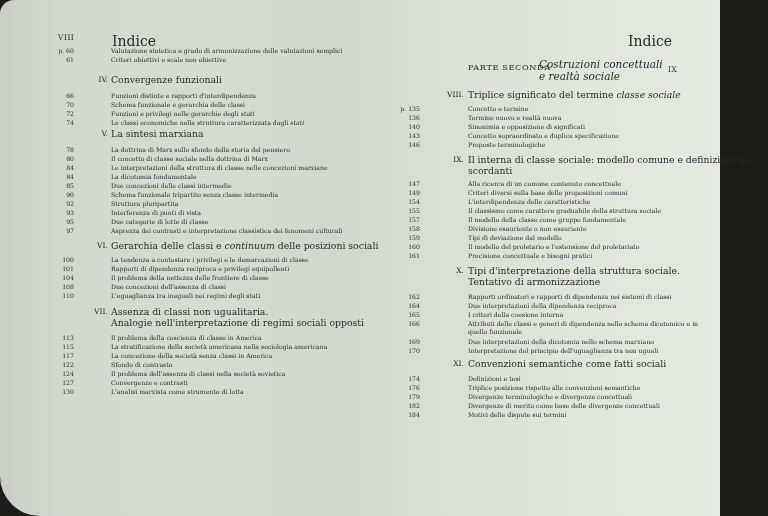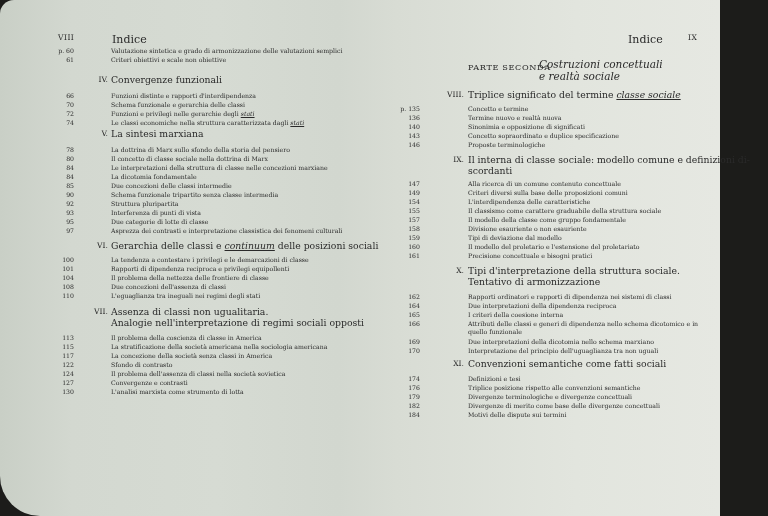--- a/index.html
+++ b/index.html
@@ -11,35 +11,35 @@
     }
     .spread {
       position: absolute; left: 0; top: 0; width: 720px; height: 516px;
       background: linear-gradient(90deg, #c9cfc6 0%, #d3d8d0 10%, #d6dbd3 30%, #d2d7cf 47%, #d8dcd4 55%, #e2e5de 80%, #e6e8e2 100%);
       border-radius: 14px 0 0 40px;
     }
     .page { position: absolute; top: 0; height: 516px; }
     .page.left { left: 0; width: 384px; }
     .page.right { left: 384px; width: 384px; }
 
-    .running-head { position: absolute; top: 33px; font-size: 11px; }
+    .running-head { position: absolute; top: 33px; font-size: 14px; }
     .folio { font-variant: small-caps; letter-spacing: 0.5px; font-size: 7.5px; }
 
     .row { position: absolute; font-size: 6.2px; line-height: 9.2px; white-space: nowrap; }
     .row .pg { position: absolute; text-align: right; width: 24px; }
     .row .title { position: absolute; }
 
     .chapter { position: absolute; font-size: 9.3px; line-height: 12px; white-space: nowrap; }
     .chapter .num { font-variant: small-caps; font-size: 7.6px; position: absolute; text-align: right; width: 40px; }
     .chapter .ttl { position: absolute; }
 
     .parte { position: absolute; }
     .parte .lbl { font-variant: small-caps; font-size: 8.2px; letter-spacing: 0.6px; position: absolute; white-space: nowrap; }
     .parte .ttl { font-style: italic; font-size: 10.5px; line-height: 13px; position: absolute; white-space: nowrap; }
-    em { font-style: italic; text-decoration: underline; }
+    em { font-style: italic; }
   </style>
 </head>
 <body>
 
 <div class="spread">
 
   <div class="page left">
     <span class="running-head folio" style="left:58px;">VIII</span>
     <span class="running-head" style="left:112px;">Indice</span>
 
@@ -175,21 +175,21 @@
         <span class="title" style="left:111px;">Convergenze e contrasti</span>
       </div>
     <div class="row" style="top:387px;">
         <span class="pg" style="left:50px;">130</span>
         <span class="title" style="left:111px;">L'analisi marxista come strumento di lotta</span>
       </div>
   </div>
 
   <div class="page right">
     <span class="running-head" style="left:244px;">Indice</span>
-    <span class="running-head folio" style="left:304px;">IX</span>
+    <span class="running-head folio" style="left:284px;margin-top:32px;">IX</span>
 
     <div class="parte">
       <span class="lbl" style="left:84px; top:62px;">PARTE SECONDA</span>
       <span class="ttl" style="left:155px; top:58px;text-align:center;">Costruzioni concettuali</span>
       <span class="ttl" style="left:155px; top:70px;">e realtà sociale</span>
     </div>
 
     <div class="chapter" style="top:89px;">
       <span class="num" style="left:40px;">VIII.</span>
       <span class="ttl" style="left:84px;"><span>Triplice significato del termine </span><em>classe sociale</em></span>

